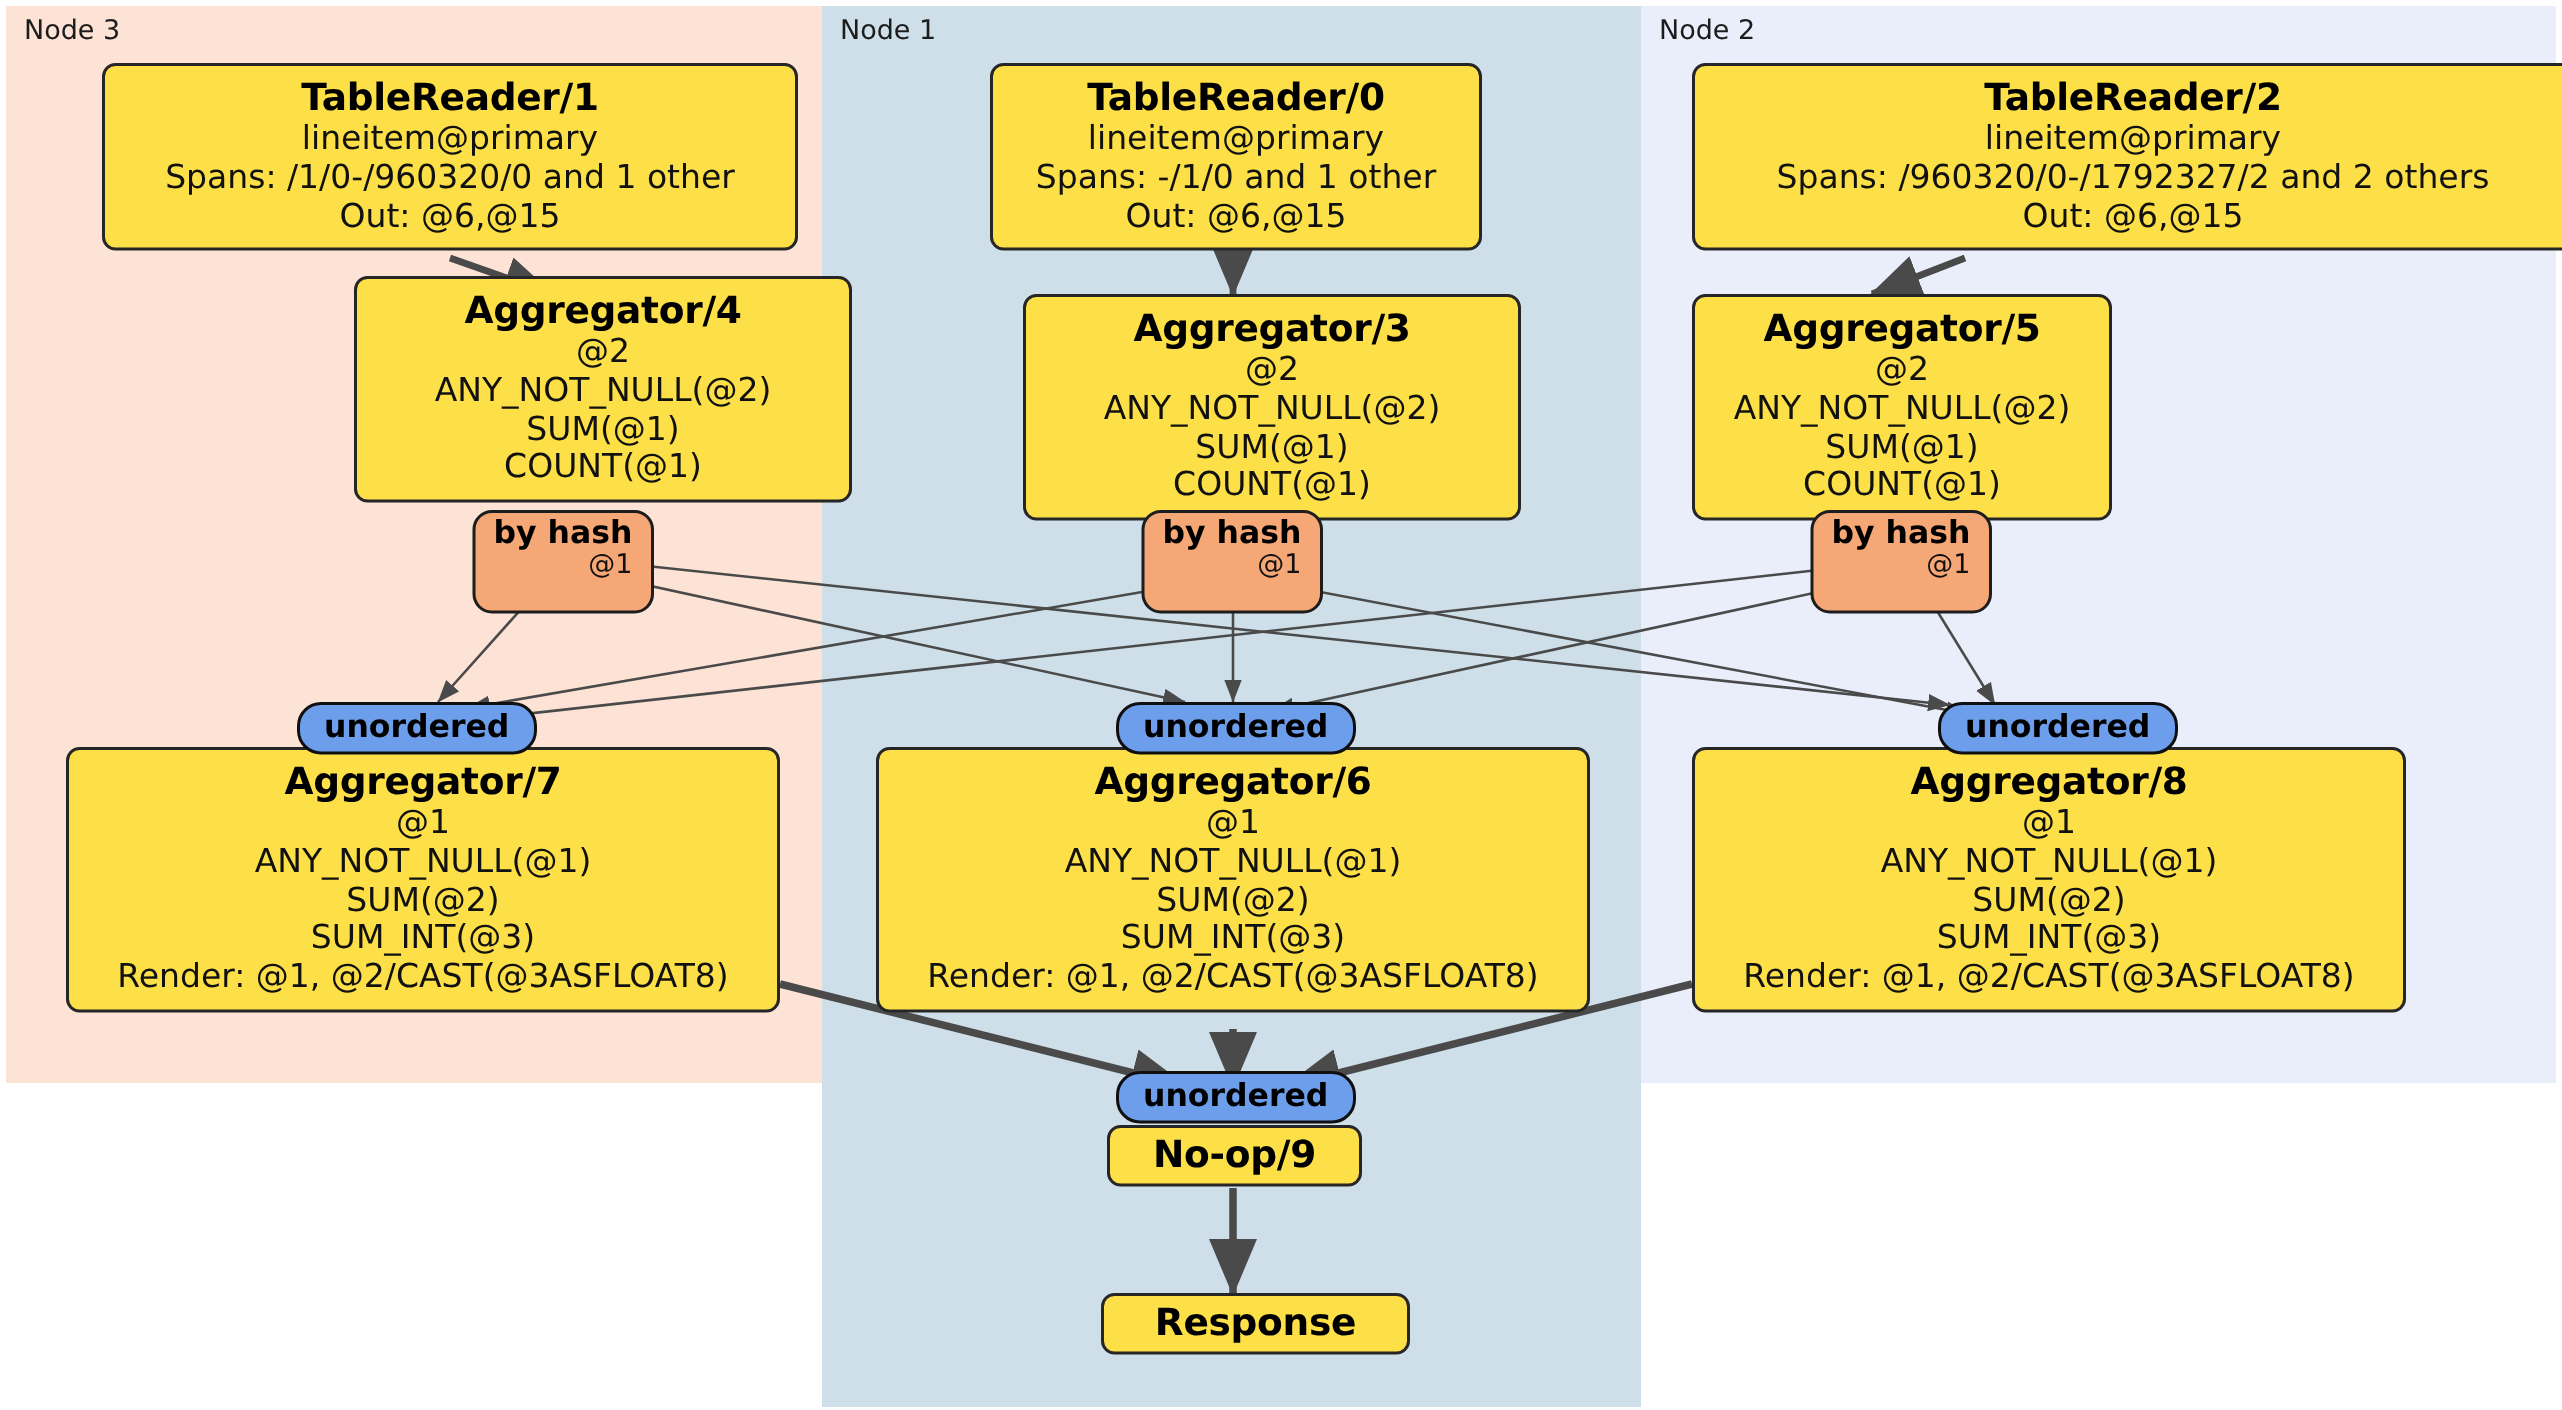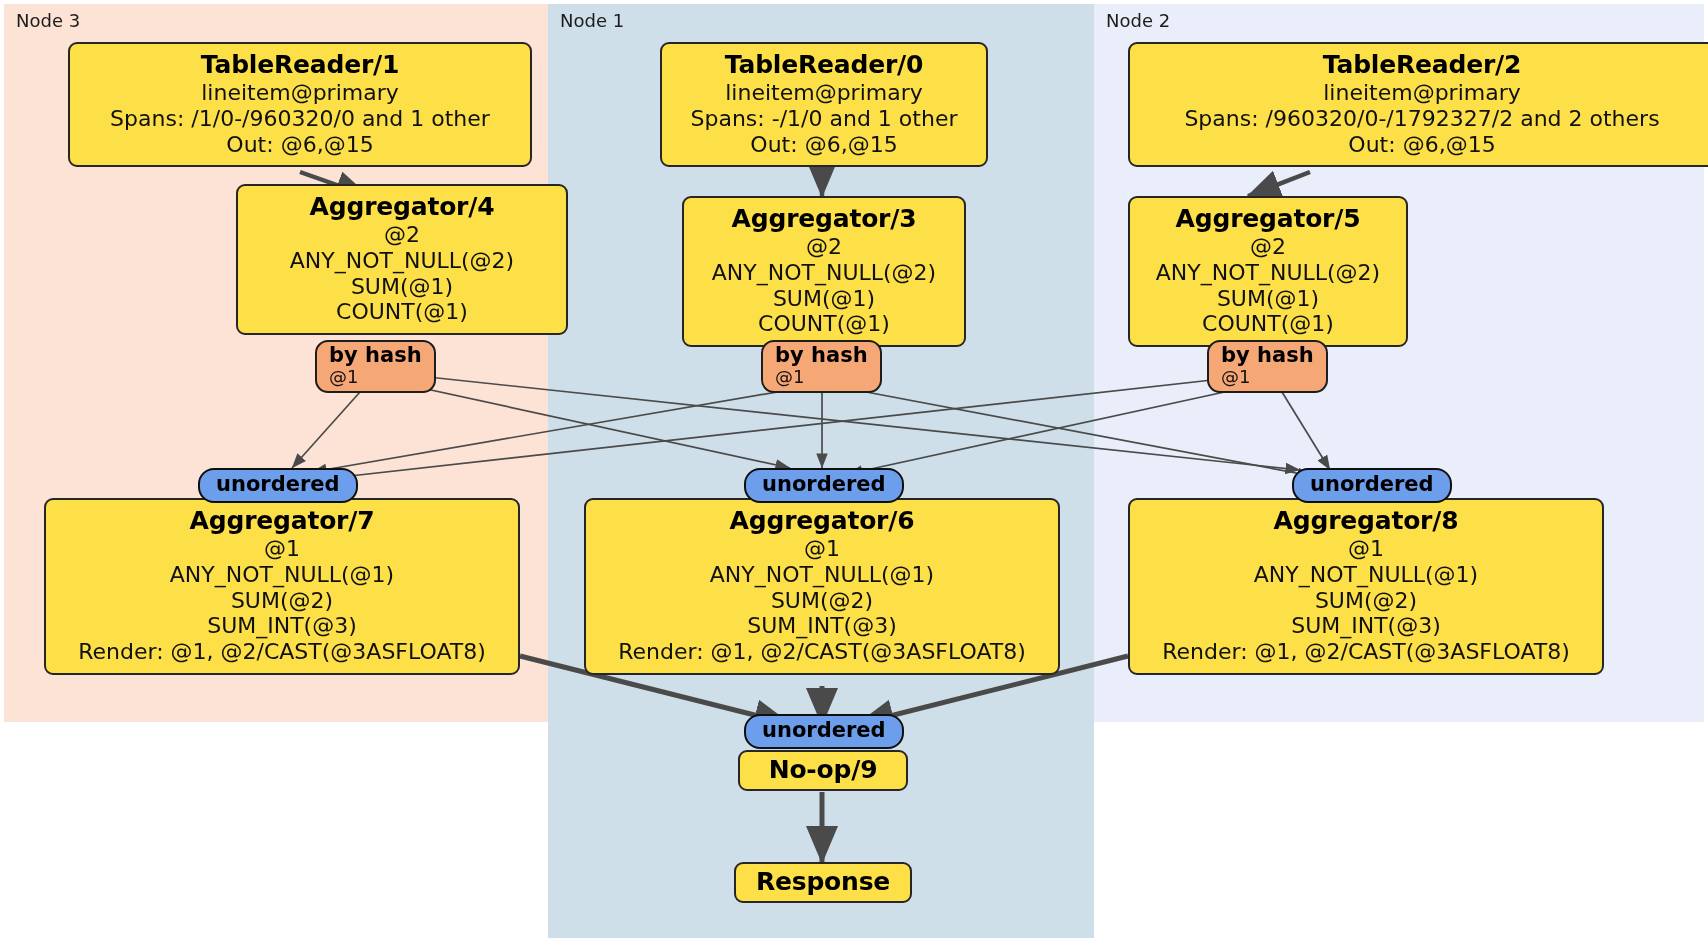--- a/index.html
+++ b/index.html
@@ -81,22 +81,22 @@
     font-size: 25px;
     margin-bottom: 0;
   }
   
   .router {
     position: absolute;
     box-sizing: border-box;
     background: #f6a776;
     border: 2px solid #1d1d1d;
     border-radius: 13px;
-    text-align: left;
-    padding: 2px 12px 4px 12px;
+    text-align: right;
+    padding: 2px 12px 20px 12px;
     line-height: 1.1;
   }
   .router .router-title {
     display: block;
     font-weight: bold;
     font-size: 21px;
     color: #000;
   }
   .router .router-sub {
     display: block;
@@ -202,21 +202,21 @@
   </div>
 
   <div class="proc-box z-low" style="left:236px; top:184px; width:332px;">
     <span class="proc-title">Aggregator/4</span>
     <span class="proc-line">@2</span>
     <span class="proc-line">ANY_NOT_NULL(@2)</span>
     <span class="proc-line">SUM(@1)</span>
     <span class="proc-line">COUNT(@1)</span>
   </div>
 
-  <div class="proc-box z-low" style="left:682px; top:196px; width:284px;">
+  <div class="proc-box z-low" style="left:682px; top:196px; width:332px;">
     <span class="proc-title">Aggregator/3</span>
     <span class="proc-line">@2</span>
     <span class="proc-line">ANY_NOT_NULL(@2)</span>
     <span class="proc-line">SUM(@1)</span>
     <span class="proc-line">COUNT(@1)</span>
   </div>
 
   <div class="proc-box z-low" style="left:1128px; top:196px; width:280px;">
     <span class="proc-title">Aggregator/5</span>
     <span class="proc-line">@2</span>
@@ -280,17 +280,17 @@
   </div>
 
   <div class="receiver z-top" style="left:744px; top:714px;">
     <span class="receiver-label">unordered</span>
   </div>
 
   <div class="proc-box compact z-mid" style="left:738px; top:750px; width:170px;">
     <span class="proc-title">No-op/9</span>
   </div>
 
-  <div class="proc-box compact z-mid" style="left:734px; top:862px; width:178px;">
+  <div class="proc-box compact z-mid" style="left:734px; top:862px; width:206px;">
     <span class="proc-title">Response</span>
   </div>
 
 </div>
 
 </body></html>

